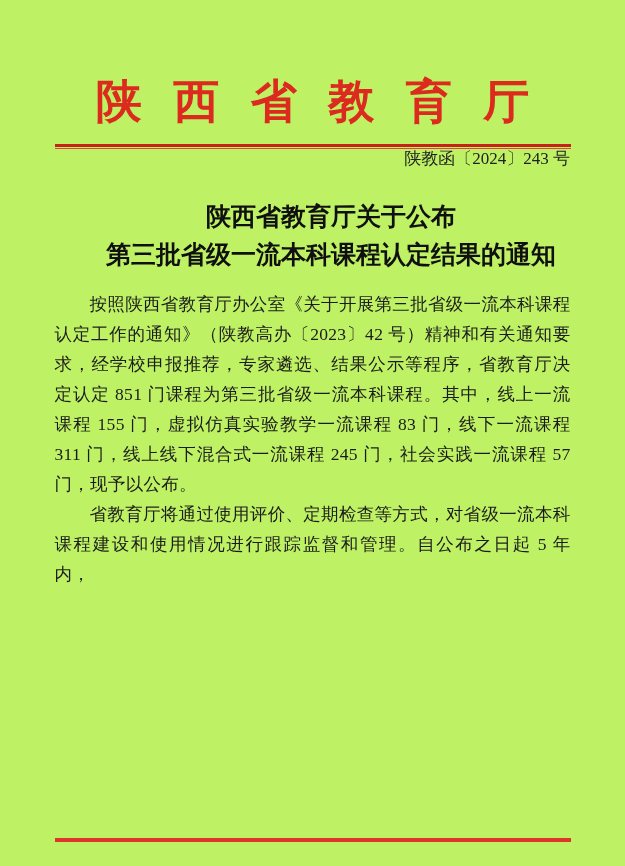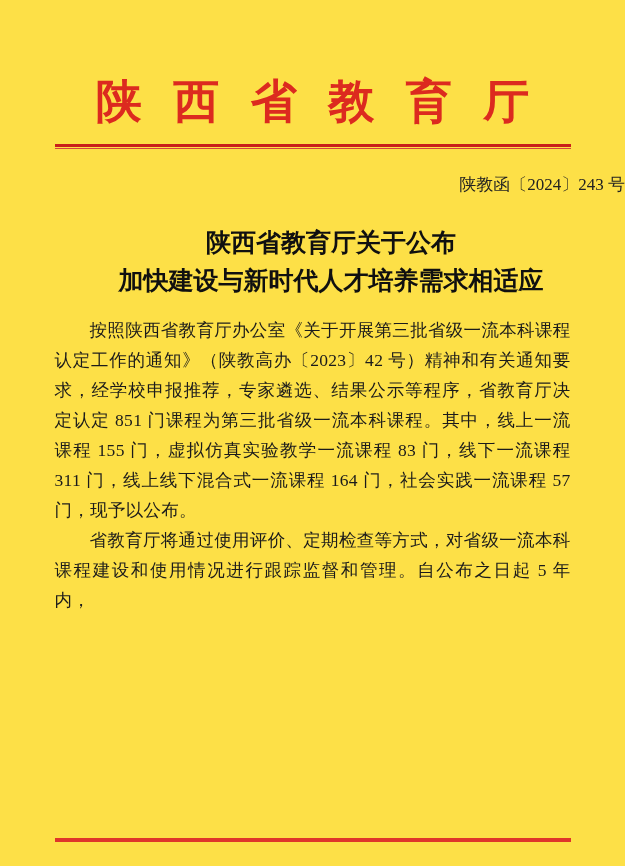--- a/index.html
+++ b/index.html
@@ -4,21 +4,21 @@
 <style>
   html, body {
     margin: 0;
     padding: 0;
     background: #ffffff;
   }
   .page {
     position: relative;
     width: 625px;
     height: 866px;
-    background: #fde047;
+    background: #bef264;
     overflow: hidden;
     font-family: "Liberation Serif", "DejaVu Serif", serif;
     color: #1c1c1c;
   }
   .agency-name {
     margin-top: 74px;
     text-align: center;
     color: #dc2a1f;
     font-size: 46px;
     line-height: 56px;
@@ -30,22 +30,22 @@
   .red-rule {
     width: 516px;
     margin: 14px auto 0 auto;
     height: 0;
     border-top: 3px solid #c9201a;
     border-bottom: 1px solid #d8463d;
     padding-top: 1px;
     box-sizing: content-box;
   }
   .doc-number {
-    margin-top: 26px;
     text-align: right;
+    padding-right: 55px;
     font-size: 17px;
     line-height: 20px;
     color: #222222;
   }
   .title {
     margin-top: 29px;
     text-align: center;
     font-size: 25px;
     line-height: 38px;
     font-weight: bold;
@@ -83,23 +83,23 @@
 <div class="page">
 
   <div class="letterhead">
     <div class="agency-name">陕 西 省 教 育 厅</div>
     <div class="red-rule"></div>
     <div class="doc-number">陕教函〔2024〕243 号</div>
   </div>
 
   <div class="title">
     <div>陕西省教育厅关于公布</div>
-    <div>加快建设与新时代人才培养需求相适应</div>
+    <div>第三批省级一流本科课程认定结果的通知</div>
   </div>
 
   <div class="body-text">
-    <p class="para">按照陕西省教育厅办公室《关于开展第三批省级一流本科课程认定工作的通知》（陕教高办〔2023〕42 号）精神和有关通知要求，经学校申报推荐，专家遴选、结果公示等程序，省教育厅决定认定 851 门课程为第三批省级一流本科课程。其中，线上一流课程 155 门，虚拟仿真实验教学一流课程 83 门，线下一流课程 311 门，线上线下混合式一流课程 164 门，社会实践一流课程 57 门，现予以公布。</p>
+    <p class="para">按照陕西省教育厅办公室《关于开展第三批省级一流本科课程认定工作的通知》（陕教高办〔2023〕42 号）精神和有关通知要求，经学校申报推荐，专家遴选、结果公示等程序，省教育厅决定认定 851 门课程为第三批省级一流本科课程。其中，线上一流课程 155 门，虚拟仿真实验教学一流课程 83 门，线下一流课程 311 门，线上线下混合式一流课程 245 门，社会实践一流课程 57 门，现予以公布。</p>
     <p class="para">省教育厅将通过使用评价、定期检查等方式，对省级一流本科课程建设和使用情况进行跟踪监督和管理。自公布之日起 5 年内，</p>
   </div>
 
   <div class="bottom-red-line"></div>
 
 </div>
 
 </body></html>

